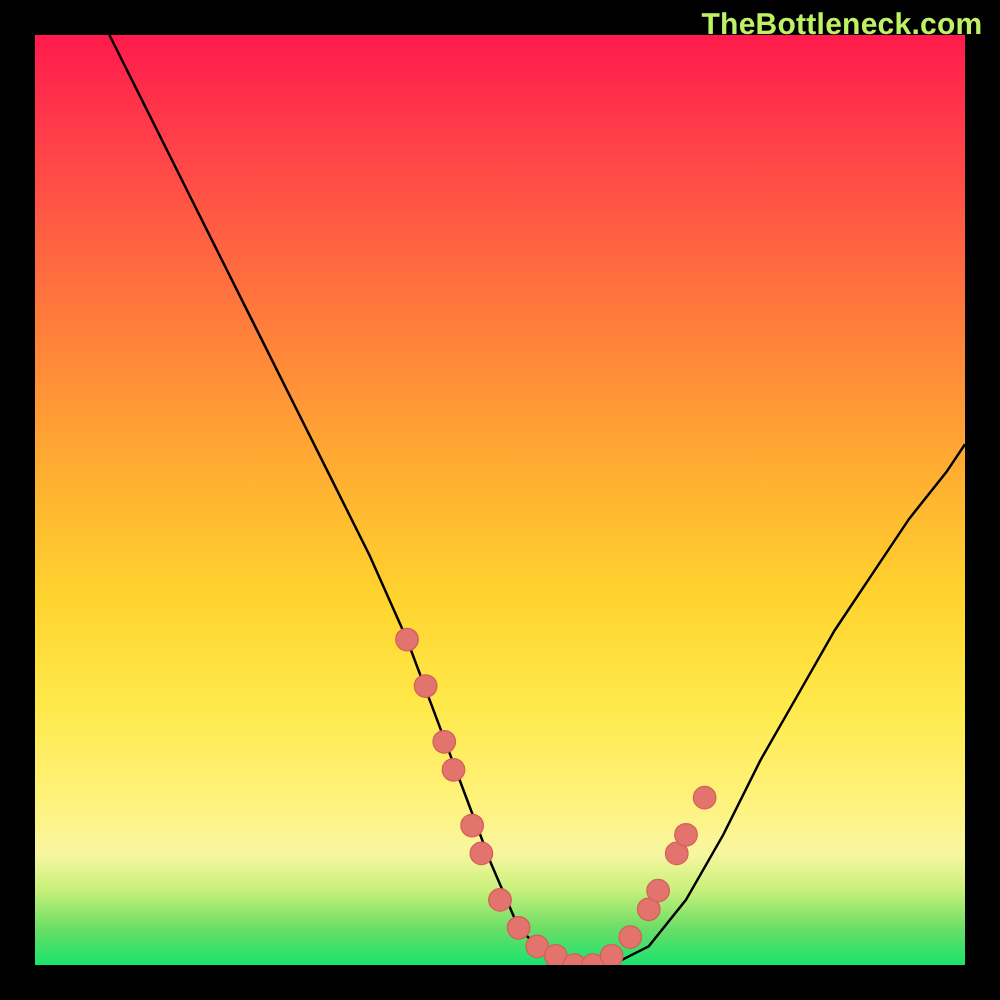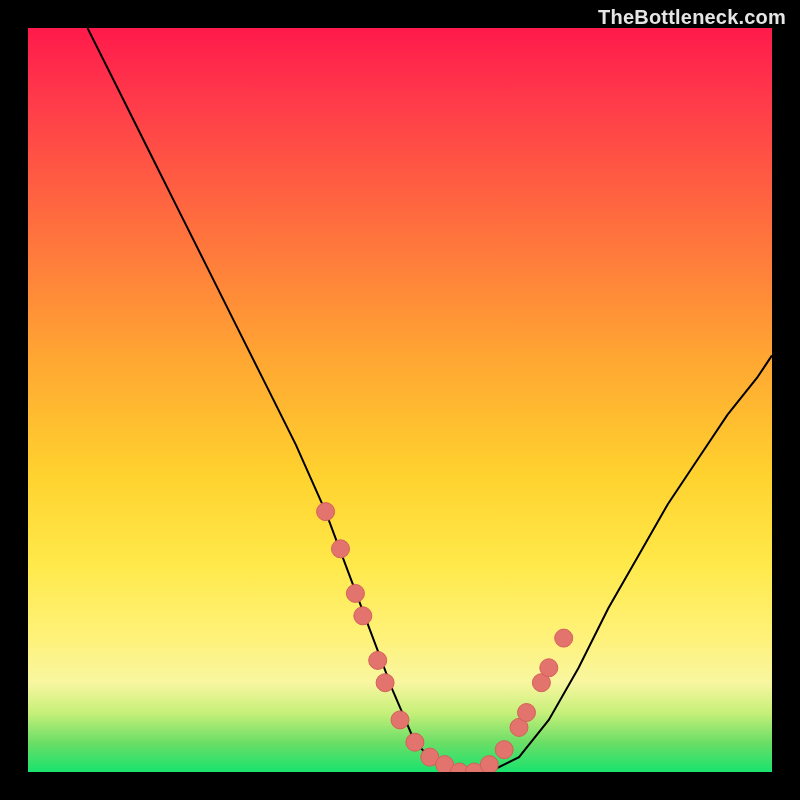--- a/index.html
+++ b/index.html
@@ -27,22 +27,22 @@
       #fff27a 82%,
       #f8f6a0 88%,
       #c7f07a 92%,
       #6cde66 96%,
       #19e36e 100%);
   }
   .watermark {
     position: absolute;
     top: 6px;
     right: 14px;
-    color: #e5e5e5;
-    font-size: 20px;
+    color: #bef264;
+    font-size: 24px;
     font-weight: 600;
     letter-spacing: 0.2px;
   }
   svg.overlay {
     position: absolute;
     left: 28px;
     top: 28px;
     width: 744px;
     height: 744px;
   }

